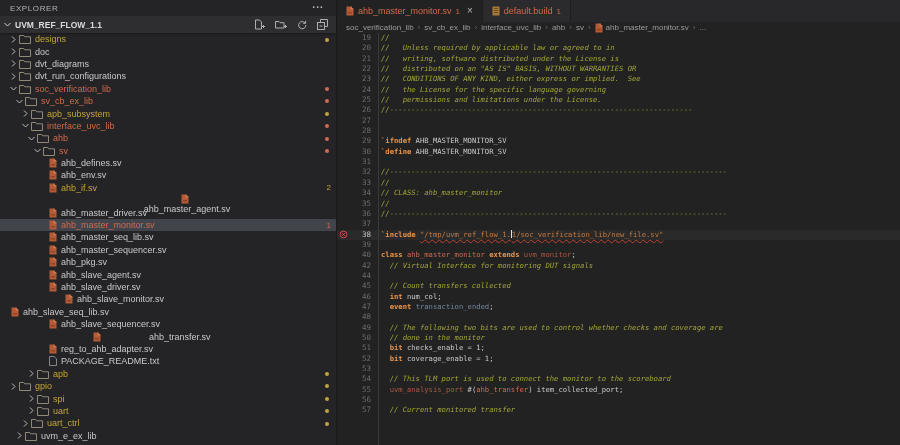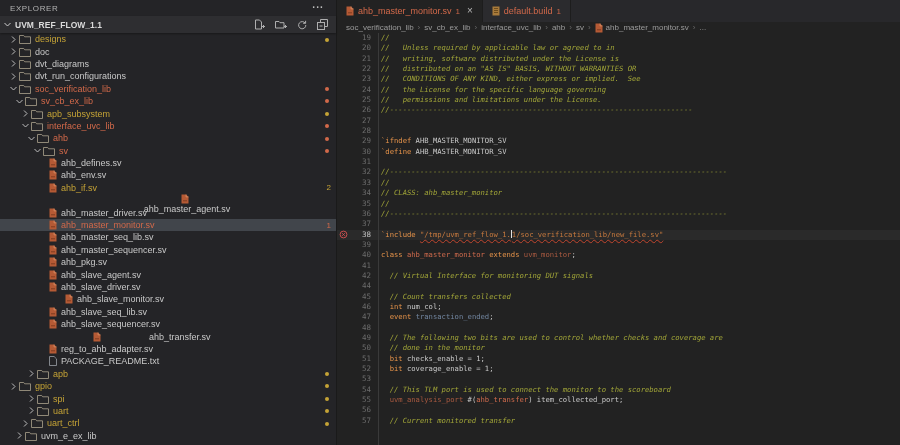--- a/index.html
+++ b/index.html
@@ -43,21 +43,21 @@
   .code{position:absolute;top:33px;left:0;right:0;bottom:0;overflow:hidden;
     font-family:"DejaVu Sans Mono",monospace;font-size:7.2px;}
   .code .guide{position:absolute;left:41px;top:0;bottom:0;width:1px;background:#3a3a3a;}
   .cl{display:flex;align-items:center;height:10.35px;line-height:10.35px;}
   .cl.cur{background:#2a2a2a;}
   .cl.cur .ln{color:#c2c2c2;}
   .glyph{width:13px;flex:none;display:flex;justify-content:center;align-items:center;}
   .ln{width:21px;flex:none;text-align:right;color:var(--line-number,#6c6c6c);font-size:7.5px;}
   .lc{white-space:pre;margin-left:10px;color:var(--plain-text,#c9c9c9);}
   .tok-c{color:var(--comment,#a2a638);font-style:italic;}
-  .tok-k{color:var(--keyword,#e8944a);font-weight:normal;}
+  .tok-k{color:var(--keyword,#e8944a);font-weight:bold;}
   .tok-t{color:var(--type,#cf6a4c);}
   .tok-u{color:var(--uvm-type,#aa5a40);}
   .tok-v{color:var(--event-var,#7286a0);}
   .tok-p{color:var(--plain-text,#c9c9c9);}
   .tok-s{color:var(--string,#c87a3e);
     text-decoration:underline wavy var(--squiggle,#c0452e) 1px;text-underline-offset:2px;}
   .caret{display:inline-block;width:1px;height:8px;background:#e3e3e3;vertical-align:-1px;}
   svg{display:block;}
 </style>
 </head>
@@ -440,21 +440,21 @@
           <span style="display:flex">
             <svg width="8" height="10" viewBox="0 0 8 10">
               <path d="M.5.5h4.6L7.5 2.9v6.6H.5z" fill="#b55a35"></path>
               <path d="M5.1.5v2.4h2.4" fill="none" stroke="#e09a70" stroke-width=".7"></path>
               <path d="M2 6.8h4" stroke="#71341c" stroke-width=".8"></path>
             </svg>
           </span>
         </span>
         <span class="tlabel">ahb_slave_monitor.sv</span>
       </div>
-      <div class="trow c-plain" style="padding-left: 38px; text-align: center;">
+      <div class="trow c-plain" style=" text-align: center;">
         <span class="chev"></span>
         <span class="ficon">
           <span style="display:flex">
             <svg width="8" height="10" viewBox="0 0 8 10">
               <path d="M.5.5h4.6L7.5 2.9v6.6H.5z" fill="#b55a35"></path>
               <path d="M5.1.5v2.4h2.4" fill="none" stroke="#e09a70" stroke-width=".7"></path>
               <path d="M2 6.8h4" stroke="#71341c" stroke-width=".8"></path>
             </svg>
           </span>
         </span>
@@ -795,25 +795,20 @@
         <span class="ln">39</span>
         <span class="lc"></span>
       </div>
       <div class="cl">
         <span class="glyph"></span>
         <span class="ln">40</span>
         <span class="lc"><span class="tok-k">class</span><span class="tok-p"> </span><span class="tok-t">ahb_master_monitor</span><span class="tok-p"> </span><span class="tok-k">extends</span><span class="tok-p"> </span><span class="tok-u">uvm_monitor</span><span class="tok-p">;</span></span>
       </div>
       <div class="cl">
         <span class="glyph"></span>
-        <span class="ln">41</span>
-        <span class="lc"></span>
-      </div>
-      <div class="cl">
-        <span class="glyph"></span>
         <span class="ln">42</span>
         <span class="lc"><span class="tok-c">  // Virtual Interface for monitoring DUT signals</span></span>
       </div>
       <div class="cl">
         <span class="glyph"></span>
         <span class="ln">44</span>
         <span class="lc"></span>
       </div>
       <div class="cl">
         <span class="glyph"></span>

